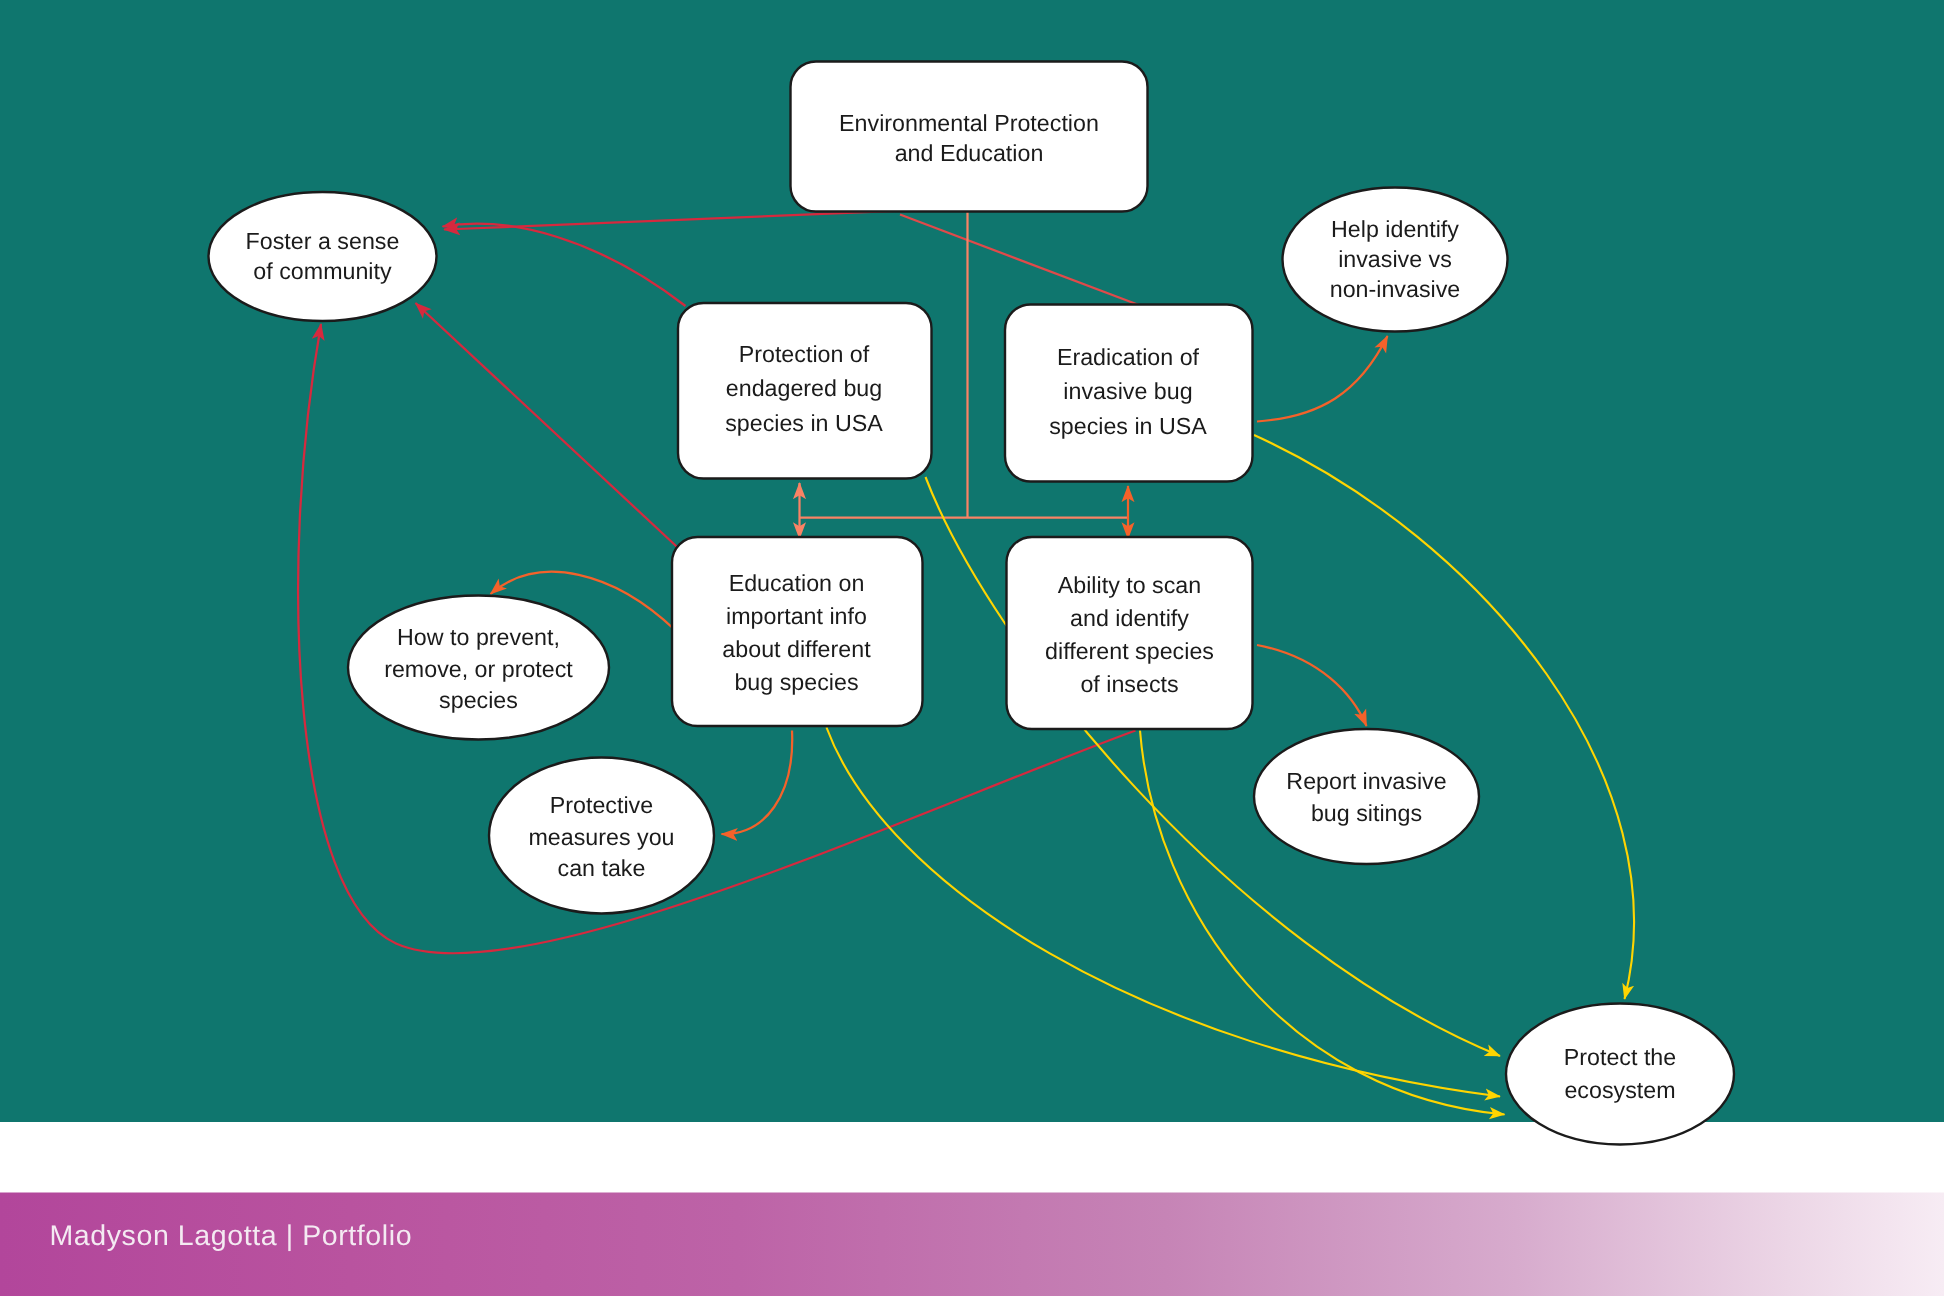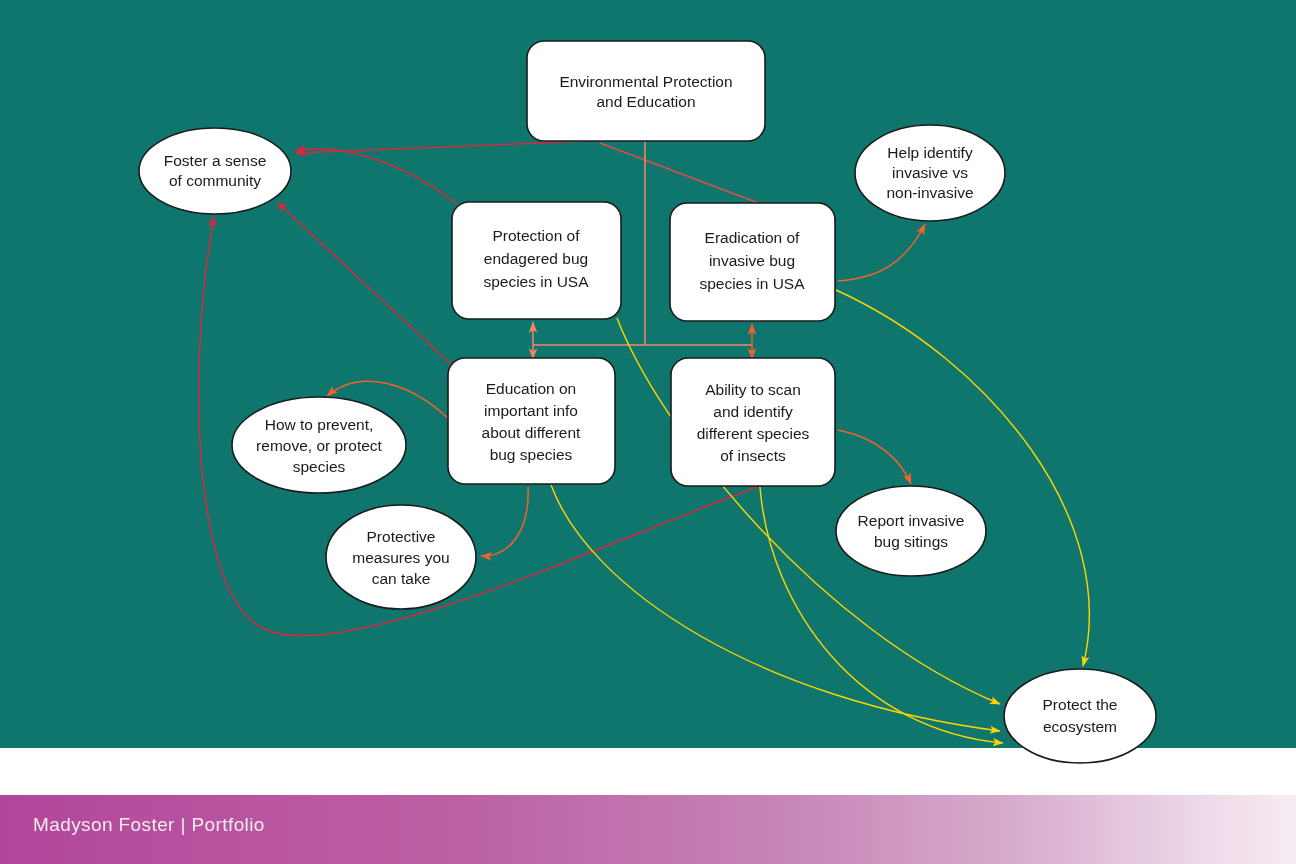--- a/index.html
+++ b/index.html
@@ -213,15 +213,15 @@
 
       <g>
         <ellipse class="node-shape" cx="1080" cy="716" rx="76" ry="47"></ellipse>
         <text class="node-label" x="1080" y="706">Protect the</text>
         <text class="node-label" x="1080" y="728">ecosystem</text>
       </g>
     </g>
   </svg>
 
   <div id="footer-bar"></div>
-  <div id="footer-text">Madyson Foster | Portfolio</div>
+  <div id="footer-text">Madyson Lagotta | Portfolio</div>
 
 </div>
 
 </body></html>

